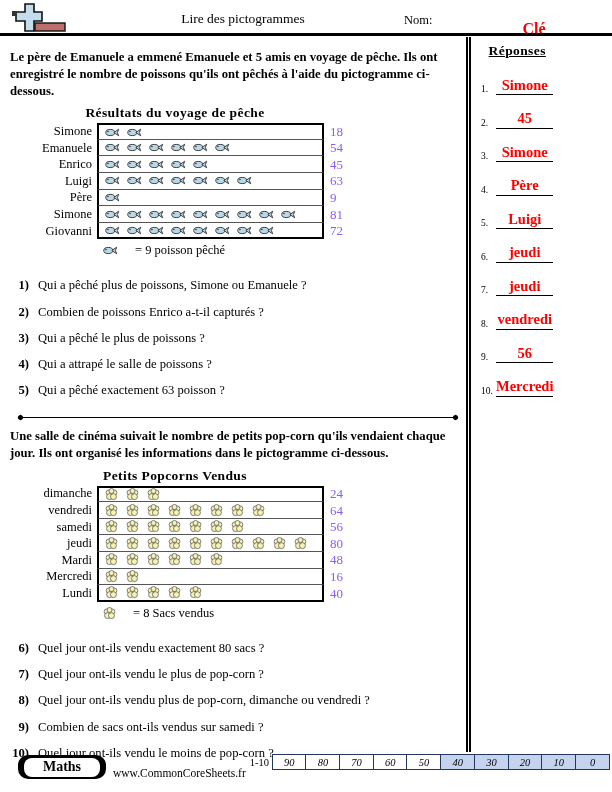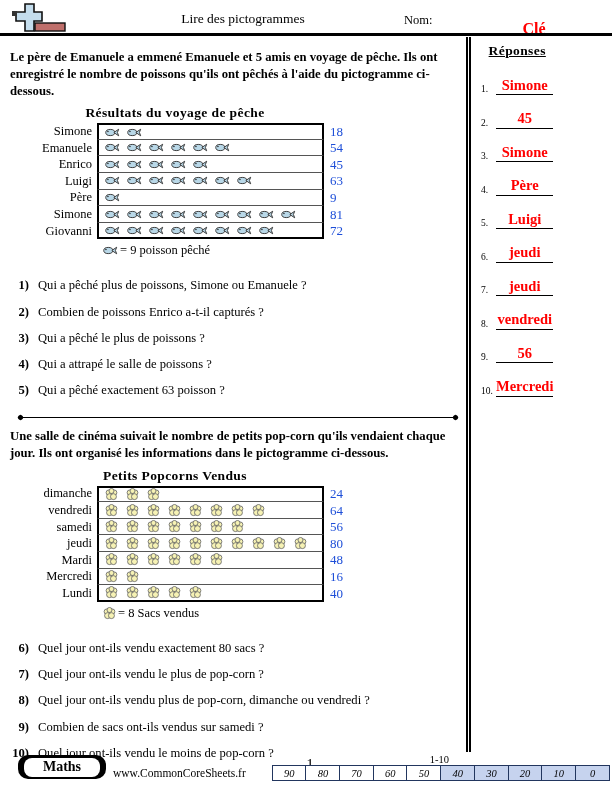--- a/index.html
+++ b/index.html
@@ -34,23 +34,23 @@
   .p-label { width:72px; text-align:right; padding-right:5px; font-size:12.5px;
     display:flex; align-items:center; justify-content:flex-end; }
   .p-cell { width:227px; display:flex; align-items:center; padding-left:6px;
     border-left:2.3px solid #000; border-right:2.3px solid #000;
     border-bottom:1.4px solid #555; height:16.6px; }
   .p-row:first-child .p-cell { border-top:2.4px solid #000; }
   .p-row:last-child  .p-cell { border-bottom:2.4px solid #000; }
   .p-icon { flex:0 0 auto; display:inline-flex; }
   .gap-fish .p-icon { margin-right:7px; }
   .gap-pop  .p-icon { margin-right:8px; }
-  .p-value { color:#1d4ed8; font-size:13px; padding-left:6px;
+  .p-value { color:#8b5cf6; font-size:13px; padding-left:6px;
     display:flex; align-items:center; }
-  .legend { display:flex; align-items:center; gap:2px; margin:4px 0 0 78px; font-size:12.5px; }
+  .legend { display:flex; align-items:center; gap:17px; margin:4px 0 0 78px; font-size:12.5px; }
   
   .questions { margin-top:20px; }
   .question { display:flex; margin-bottom:10.5px; font-size:12.6px; line-height:1.25; }
   .q-num { width:28px; min-width:28px; text-align:right; font-weight:bold; padding-right:9px;
     white-space:nowrap; }
   
   .divider { display:flex; align-items:center; margin:16px 0 0 8px; width:440px; }
   .divider .dot { width:5px; height:5px; background:#000; border-radius:2px;
     transform:rotate(45deg); flex:0 0 auto; }
   .divider .line { flex:1; border-top:1.6px solid #000; }
@@ -65,21 +65,21 @@
   
   .footer { position:absolute; left:0; right:0; top:752px; height:40px; }
   .badge { position:absolute; left:18px; top:3px; width:88px; height:24px; background:#000;
     border-radius:10px; padding:2.5px 6px; }
   .badge-inner { width:100%; height:100%; background:#fff; border-radius:8px;
     display:flex; align-items:center; justify-content:center;
     font-weight:bold; font-size:14px; }
   .website { position:absolute; left:113px; top:15px; font-size:11.5px; }
   .page-num { position:absolute; left:280px; top:4px; width:60px; text-align:center;
     font-size:15px; }
-  .score { position:absolute; right:2px; top:2px; display:flex; align-items:center;flex-direction:column; }
+  .score { position:absolute; right:2px; top:2px; display:flex; align-items:center; }
   .score-label { font-size:10.5px; margin-right:4px; }
   .score-cell { width:35px; height:16px; border:1.3px solid #22365e; margin-left:-1.3px;
     display:flex; align-items:center; justify-content:center; font-size:10.5px; background:#fff;font-style:italic; }
   .score-cell.hl { background:#c6d3ee; }
 </style>
 </head>
 <body>
 
 <div class="page">
 

